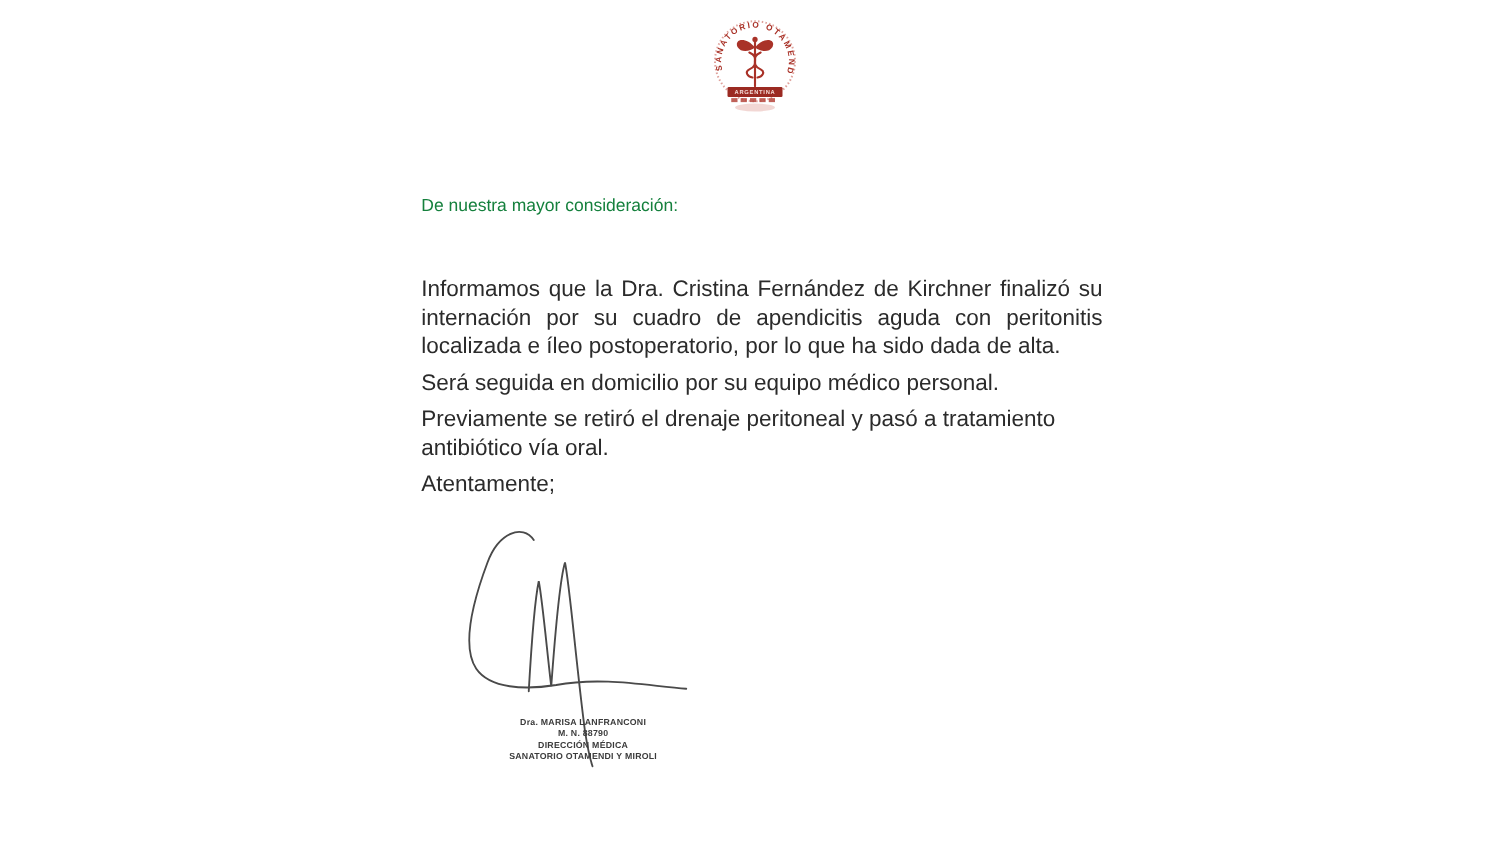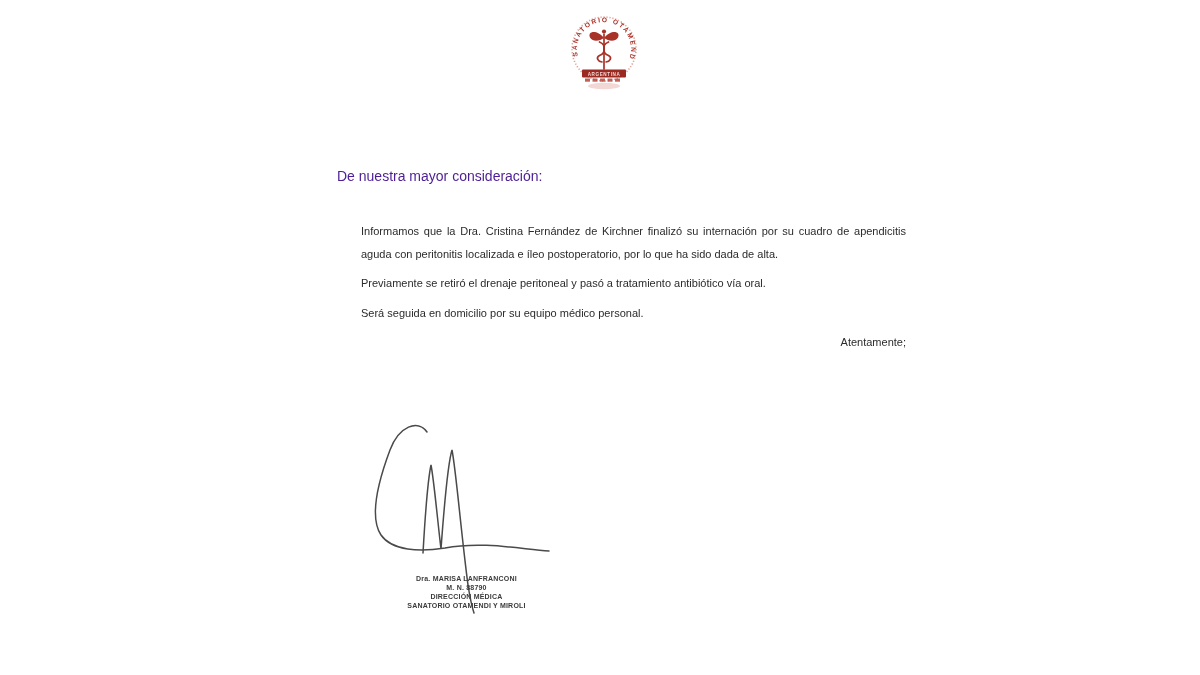--- a/index.html
+++ b/index.html
@@ -18,32 +18,32 @@
   .seal { position: absolute; left: 561px; top: 12px; width: 86px; height: 84px; }
 
   
   .date-line {
     position: absolute; left: 690px; top: 117px;
     font-size: 14px; letter-spacing: 0.1px; color: #2b2b2b;
   }
 
   
   .salutation {
-    position: absolute; left: 337px; top: 168px;
-    font-size: 14px; color: #4c1d95; text-align: center;
+    position: absolute; left: 337px; top: 156px;
+    font-size: 14px; color: #15803d; text-align: center;
   }
 
   
   .body-text {
     position: absolute; left: 337px; top: 220px; width: 545px;
-    font-size: 11px; line-height: 22.5px; color: #2b2b2b; margin-left: 24px;
+    font-size: 18px; line-height: 22.5px; color: #2b2b2b;
   }
   .body-text p { margin: 0 0 7px 0; }
   .body-text p.justified { text-align: justify; }
-  .closing { margin-top: 1px; text-align: right; }
+  .closing { margin-top: 1px; }
 
   
   .signature-svg { position: absolute; left: 355px; top: 410px; width: 220px; height: 210px; }
 
   .sig-block {
     position: absolute; left: 384px; top: 574px; width: 165px;
     text-align: center;
     font-size: 7px; font-weight: bold; line-height: 9px;
     color: #3b3b3b; letter-spacing: 0.2px;
   }
@@ -87,22 +87,22 @@
         <rect x="54" y="66.5" width="5" height="3.2" fill="#b5453c" opacity="0.85"></rect>
         <ellipse cx="43" cy="74" rx="16" ry="3.2" fill="#d98b85" opacity="0.35"></ellipse>
       </g>
     </svg>
 
 
     <div class="salutation">De nuestra mayor consideración:</div>
 
     <div class="body-text">
       <p class="justified">Informamos que la Dra. Cristina Fernández de Kirchner finalizó su internación por su cuadro de apendicitis aguda con peritonitis localizada e íleo postoperatorio, por lo que ha sido dada de alta.</p>
+      <p>Será seguida en domicilio por su equipo médico personal.</p>
       <p>Previamente se retiró el drenaje peritoneal y pasó a tratamiento antibiótico vía oral.</p>
-      <p>Será seguida en domicilio por su equipo médico personal.</p>
       <p class="closing">Atentamente;</p>
     </div>
 
     <svg class="signature-svg" viewBox="355 410 220 210" aria-hidden="true">
       <g fill="none" stroke="#4a4a4a" stroke-width="1.5" stroke-linecap="round">
         <path d="M 427 432
                  C 418 419, 399 426, 390 450
                  C 378 482, 369 517, 381 535
                  C 392 551, 420 552, 445 548
                  C 482 541, 520 549, 549 551"></path>

